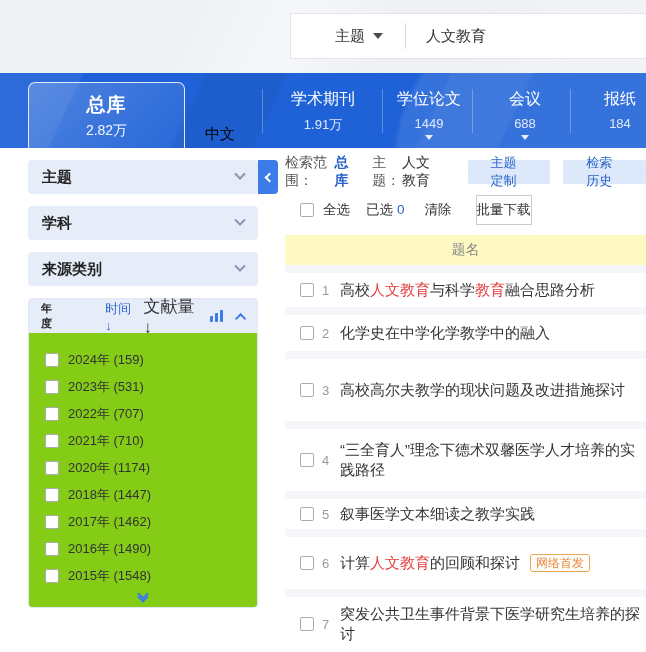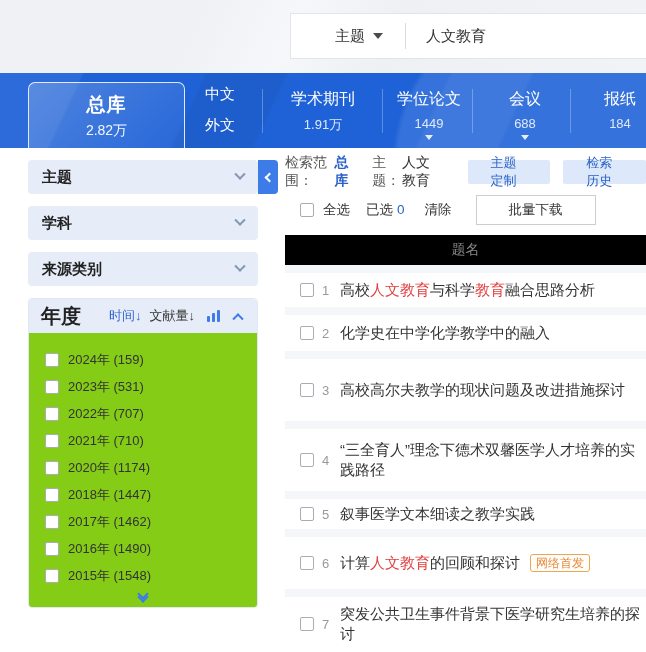--- a/index.html
+++ b/index.html
@@ -23,43 +23,43 @@
     background:
       radial-gradient(circle at 86% 120%, rgba(255,255,255,0.10) 0 28%, transparent 29%),
       linear-gradient(115deg, rgba(255,255,255,0.06) 12%, transparent 12.5%, transparent 30%, rgba(0,0,0,0.05) 30.5%, rgba(0,0,0,0.05) 42%, transparent 42.5%, transparent 66%, rgba(255,255,255,0.05) 66.5%, rgba(255,255,255,0.05) 78%, transparent 78.5%); }
   .tab-total { position:absolute; left:28px; top:9px; width:157px; height:66px;
     border:1px solid rgba(255,255,255,0.85); border-bottom:none; border-radius:7px 7px 0 0;
     background:linear-gradient(135deg, rgba(255,255,255,0.22), rgba(255,255,255,0.04));
     display:flex; flex-direction:column; align-items:center; justify-content:center; gap:4px; cursor:pointer; }
   .tab-total .t1 { color:#fff; font-size:19px; font-weight:bold; letter-spacing:1px; }
   .tab-total .t2 { color:#f2f6ff; font-size:14px; }
   .lang-col { position:absolute; left:205px; top:12px; display:flex; flex-direction:column; gap:12px; }
-  .lang-col span { color:#ffffff; font-size:15px; cursor:pointer; }
+  .lang-col span { color:#000000; font-size:15px; cursor:pointer;margin-top:40px; }
   .nav-item { position:absolute; top:16px; width:110px; display:flex; flex-direction:column; align-items:center; gap:6px; cursor:pointer; }
   .nav-item .nl { color:#fff; font-size:16px; white-space:nowrap; }
   .nav-item .nc { color:#dfe9fb; font-size:13px; }
   .nav-item .tri { width:0; height:0; border-left:4px solid transparent; border-right:4px solid transparent; border-top:5px solid #e8efFb; margin-top:-2px; }
   .nav-div { position:absolute; top:16px; width:1px; height:44px; background:rgba(255,255,255,0.28); }
 
   
   .sidebar { position:absolute; left:28px; top:160px; width:230px; }
   .panel-header { height:34px; background:#e7edf8; border-radius:4px; display:flex; align-items:center;
     justify-content:space-between; padding:0 14px; cursor:pointer; margin-bottom:12px; }
   .panel-header .pt { font-size:15px; font-weight:bold; color:#222; }
   .chev { width:8px; height:8px; border-right:2px solid #8596b4; border-bottom:2px solid #8596b4; display:inline-block; }
   .chev.down { transform:rotate(45deg) translate(-2px,-2px); }
   .chev.up { transform:rotate(-135deg) translate(-2px,-2px); border-color:#3d7be8; }
   .collapse-btn { position:absolute; left:230px; top:0; width:20px; height:34px; background:#3d7be8;
     border-radius:0 4px 4px 0; display:flex; align-items:center; justify-content:center; cursor:pointer; }
   .collapse-btn .chevl { width:7px; height:7px; border-left:2px solid #fff; border-bottom:2px solid #fff; transform:rotate(45deg); margin-left:3px; }
   .year-panel { border:1px solid #e2e8f3; border-radius:4px; }
   .year-header { height:34px; background:#e7edf8; border-radius:3px 3px 0 0; display:flex; align-items:center; padding:0 12px; gap:8px; cursor:pointer; }
-  .year-header .pt { font-size:20px; font-weight:bold; color:#222; margin-right:20px; }
+  .year-header .pt { font-size:11px; font-weight:bold; color:#222; margin-right:36px; }
   .sort-time { font-size:13px; color:#3063cf; cursor:pointer; }
-  .sort-count { font-size:13px; color:#333; cursor:pointer; }
+  .sort-count { font-size:17px; color:#333; cursor:pointer; }
   .bar-icon { display:flex; align-items:flex-end; gap:2px; height:12px; margin-left:4px; cursor:pointer; }
   .bar-icon i { display:block; width:3px; background:#3d7be8; border-radius:1px; }
   .bar-icon i:nth-child(1){height:6px;} .bar-icon i:nth-child(2){height:9px;} .bar-icon i:nth-child(3){height:12px;} .bar-icon i:nth-child(4){height:4px; width:3px;}
   .year-body { background:#84cc16; padding:13px 0 6px 0; border-radius:0 0 3px 3px; }
   .year-item { height:27px; display:flex; align-items:center; padding-left:16px; gap:9px; cursor:pointer; }
   .cbx { width:14px; height:14px; border:1px solid #a7acb5; border-radius:2px; background:#fff; flex:none; cursor:pointer; }
   .year-item .yl { font-size:13px; color:#333; }
   .expand-more { display:flex; flex-direction:column; align-items:center; margin-top:6px; cursor:pointer; }
   .expand-more .chevd { width:8px; height:8px; border-right:2px solid #3d7be8; border-bottom:2px solid #3d7be8; transform:rotate(45deg); margin-top:-5px; }
 
@@ -73,27 +73,27 @@
     display:flex; align-items:center; border-radius:2px; cursor:pointer; }
   .chip.topic { margin-left:26px; }
   .chip.history { margin-left:13px; }
   .toolbar-row { margin-top:9px; height:30px; display:flex; align-items:center; }
   .toolbar-row .cbx { margin-left:15px; }
   .tb-lbl { font-size:13.5px; color:#333; margin-left:9px; cursor:pointer; }
   .tb-sel { font-size:13.5px; color:#333; margin-left:16px; }
   .tb-sel b { color:#2a62c8; font-weight:normal; margin-left:4px; }
   .tb-clear { font-size:13.5px; color:#333; margin-left:20px; cursor:pointer; }
   .btn-group { display:flex; margin-left:24px; }
-  .tb-btn { height:30px; padding:0 32px; background:#fff; border:1px solid #c9cdd4; font-size:13.5px; color:#333;
+  .tb-btn { height:30px; padding:0 0; background:#fff; border:1px solid #c9cdd4; font-size:13.5px; color:#333;
     display:flex; align-items:center; gap:7px; cursor:pointer; }
   .tb-btn + .tb-btn { margin-left:-1px; }
   .tb-btn .tri-sm { width:0; height:0; border-left:4px solid transparent; border-right:4px solid transparent; border-top:5px solid #555; }
 
   .result-list { margin-top:10px; background:#f5f6f9; display:flex; flex-direction:column; gap:8px; }
-  .table-head { height:30px; background:#000000; display:flex; align-items:center; justify-content:center;
+  .table-head { height:30px; background:#fef9c3; display:flex; align-items:center; justify-content:center;
     font-size:14px; color:#888; }
   .result-row { background:#fff; display:flex; align-items:center; padding-left:15px; }
   .result-row .num { font-size:13px; color:#999; width:18px; margin-left:8px; flex:none; }
   .result-row .title { font-size:15px; color:#333; line-height:20px; max-width:300px; cursor:pointer; }
   .result-row .title .hl { color:#e23e3e; }
   .badge { display:inline-block; border:1px solid #eaa753; color:#e8883c; font-size:12px; line-height:16px;
     padding:0 5px; border-radius:3px; margin-left:10px; vertical-align:1px; background:#fffdf9; white-space:nowrap; }
 </style>
 </head>
 <body>

